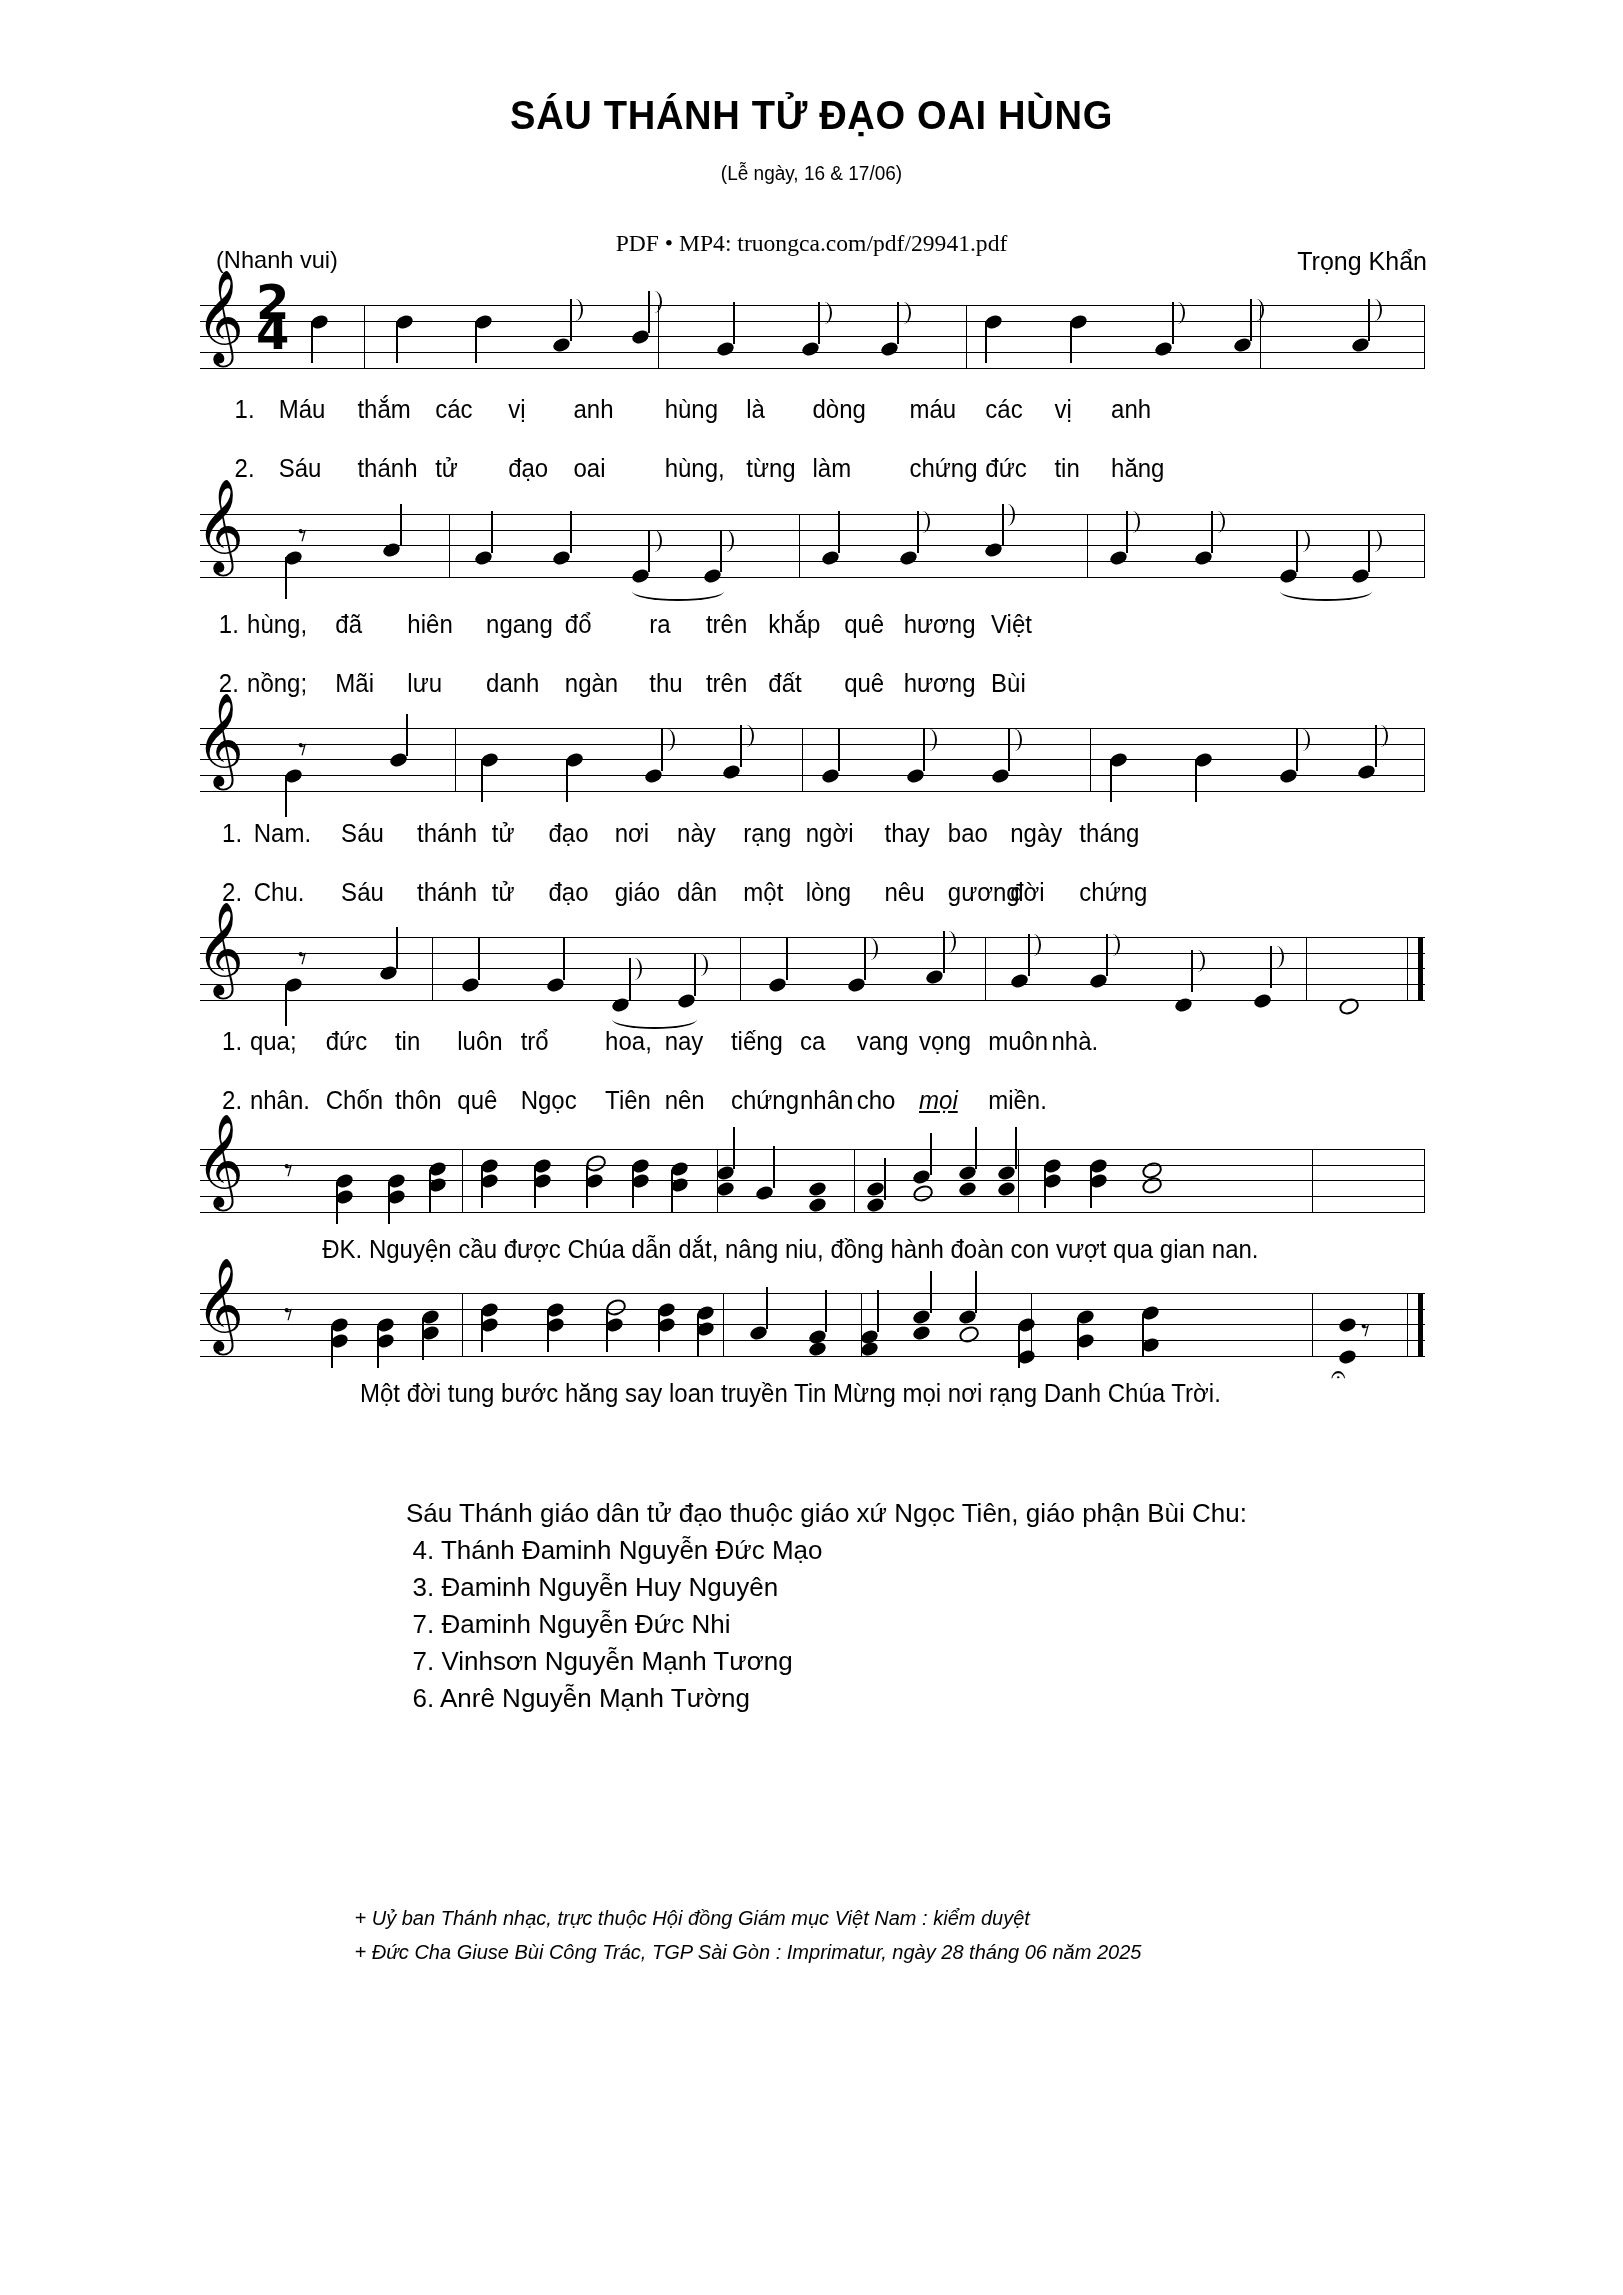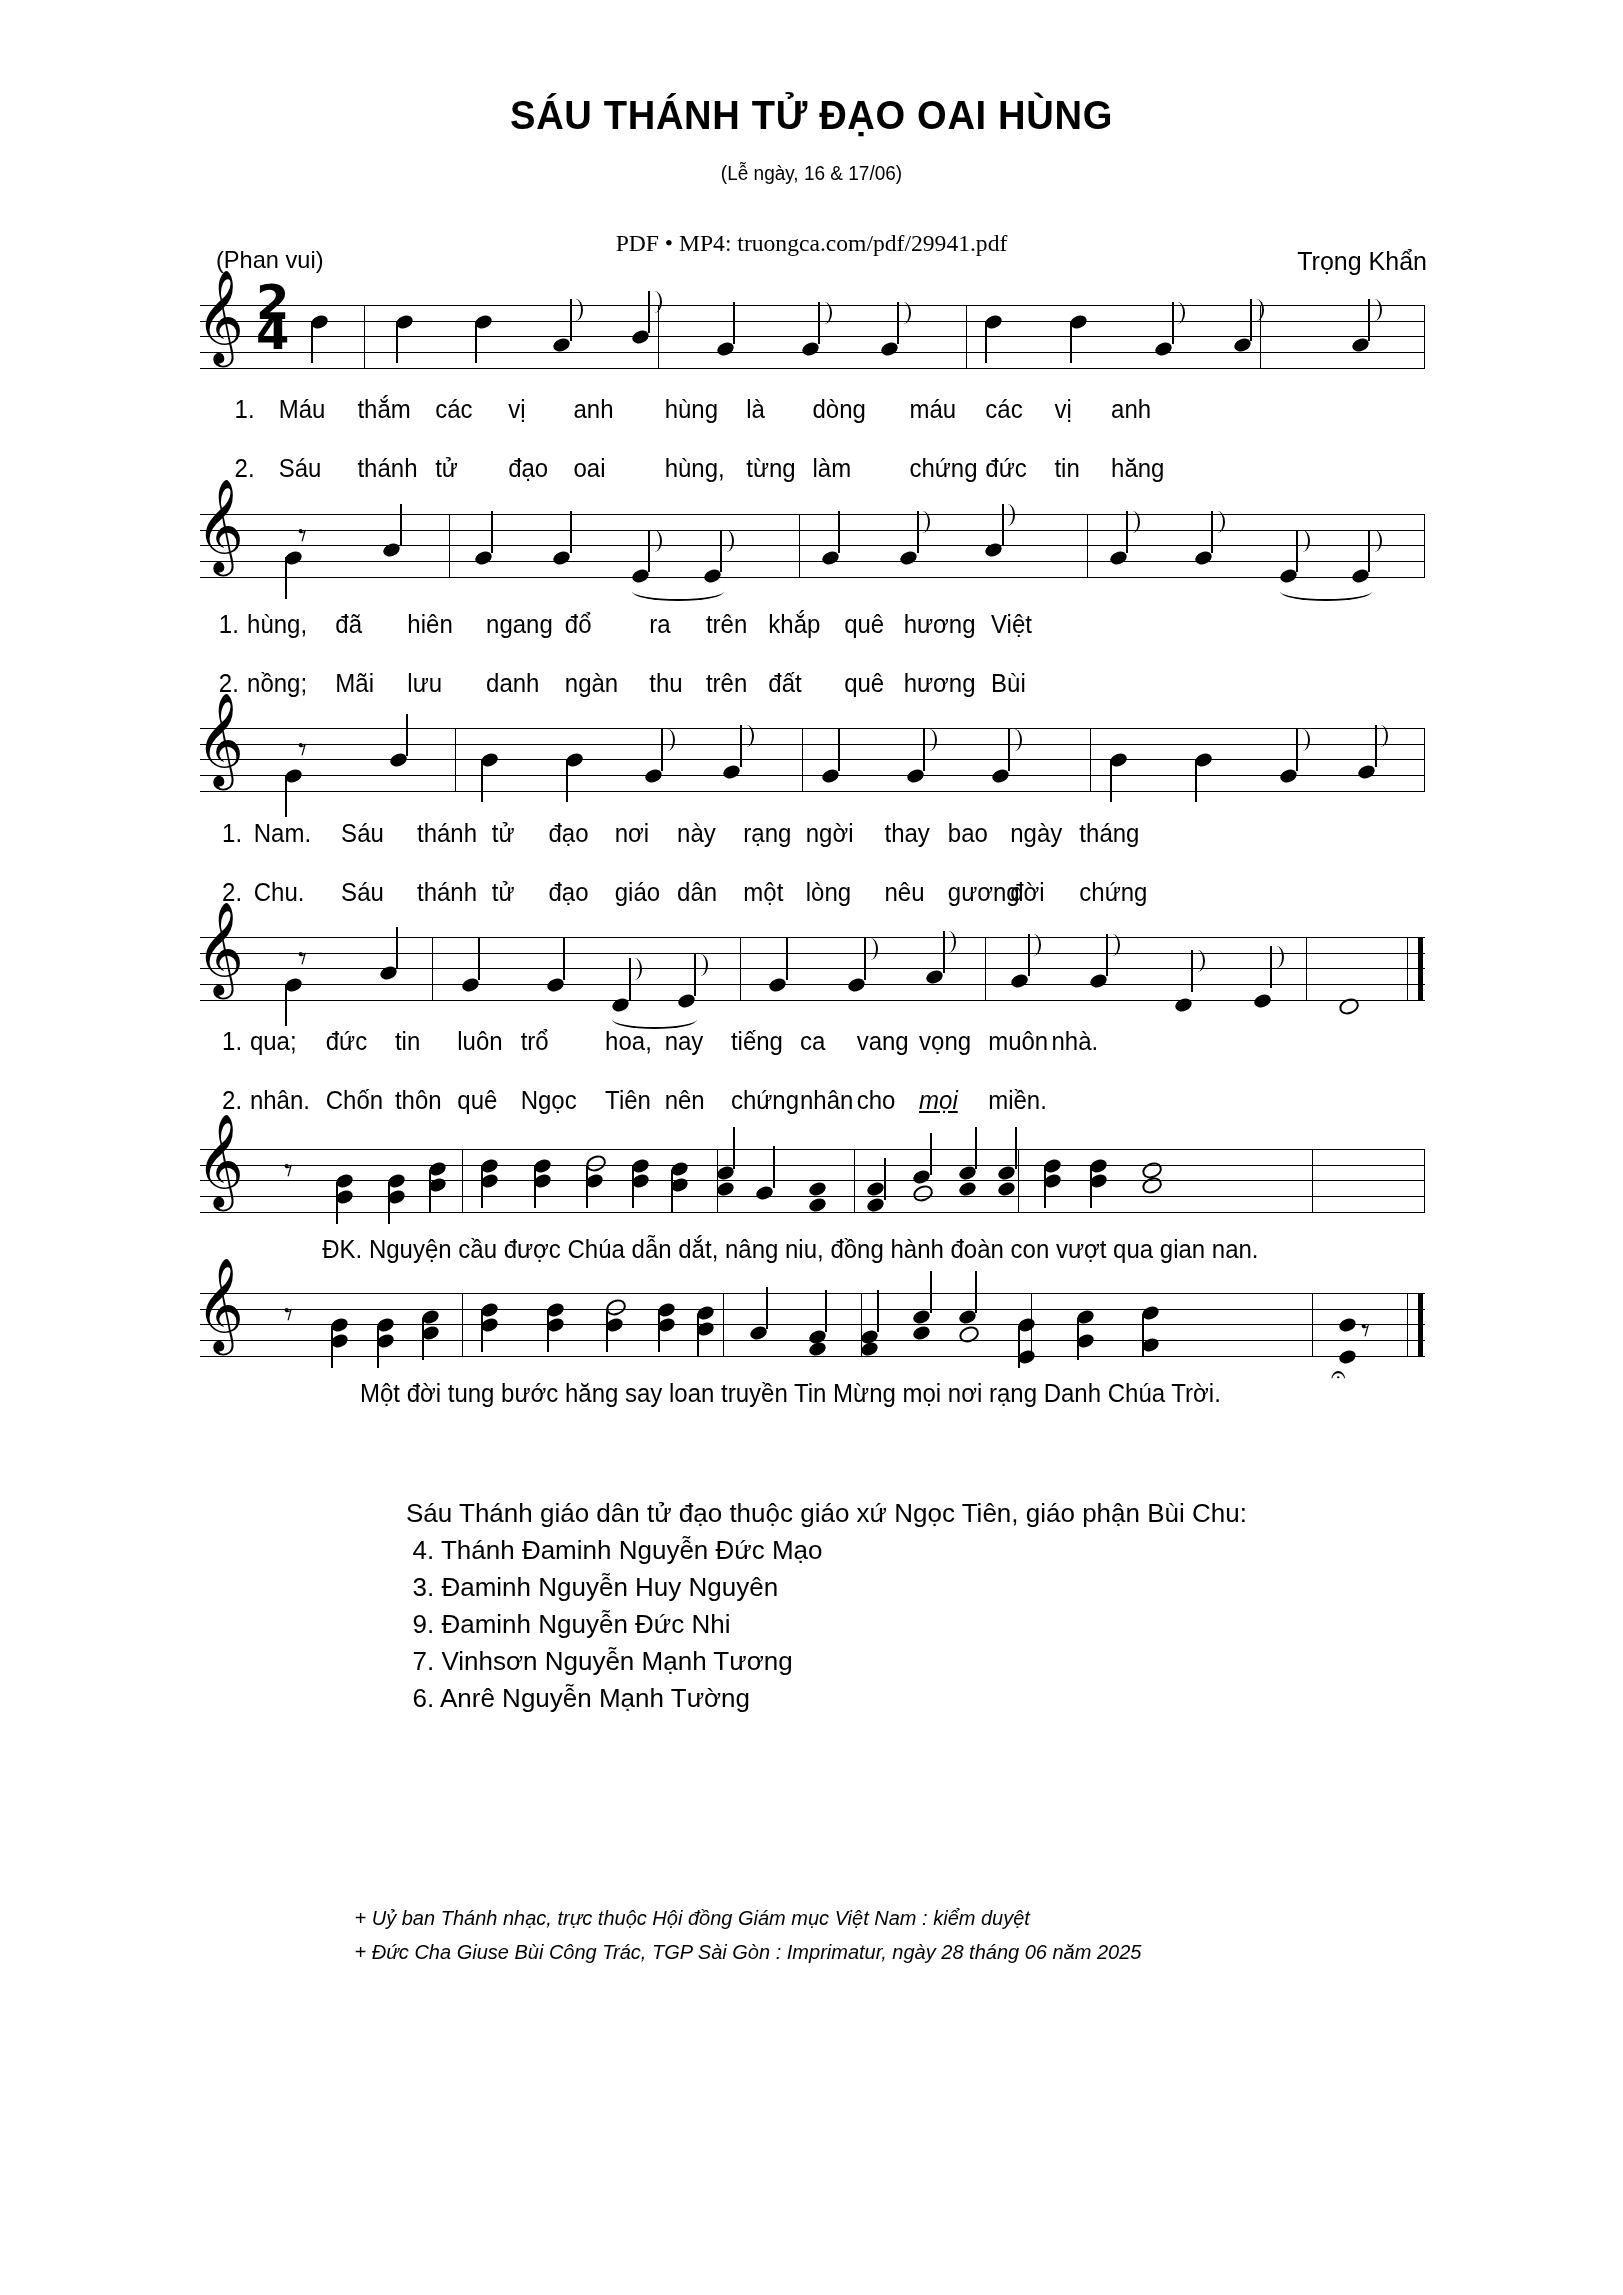--- a/index.html
+++ b/index.html
@@ -181,21 +181,21 @@
   .notes .sub { margin-left: 27.5px; font-size: 20px; }
 </style>
 </head>
 <body>
 
 <div class="page">
 
   <div class="title">SÁU THÁNH TỬ ĐẠO OAI HÙNG</div>
   <div class="subtitle">(Lễ ngày, 16 &amp; 17/06)</div>
   <div class="pdf-line">PDF • MP4: truongca.com/pdf/29941.pdf</div>
-  <div class="tempo">(Phan vui)</div>
+  <div class="tempo">(Nhanh vui)</div>
   <div class="composer">Trọng Khẩn</div>
 
   <div class="system" style="top:305px;">
     <div class="staff">
       <div class="line l0"></div>
         <div class="line l1"></div>
         <div class="line l2"></div>
       <div class="line l3"></div>
         <div class="line l4"></div>
       <div class="clef">𝄞</div>
@@ -669,21 +669,21 @@
       <div class="fermata" style="left:1131px; top:68px;">𝄐</div>
     </div>
   </div>
 
   <div class="lyric-row centered" style="top:1379px; text-align:center;">Một  đời tung bước hăng  say   loan truyền Tin Mừng  mọi  nơi    rạng  Danh Chúa  Trời.</div>
 
   <div class="saints">
     <div class="intro">Sáu Thánh giáo dân tử đạo thuộc giáo xứ Ngọc Tiên, giáo phận Bùi Chu:</div>
     <div class="item">4. Thánh Đaminh Nguyễn Đức Mạo</div>
     <div class="item">3. Đaminh Nguyễn Huy Nguyên</div>
-    <div class="item">9. Đaminh Nguyễn Đức Nhi</div>
+    <div class="item">7. Đaminh Nguyễn Đức Nhi</div>
     <div class="item">7. Vinhsơn Nguyễn Mạnh Tương</div>
     <div class="item">6. Anrê Nguyễn Mạnh Tường</div>
   </div>
 
   <div class="notes">
     <div class="sub">+ Uỷ ban Thánh nhạc, trực thuộc Hội đồng Giám mục Việt Nam : kiểm duyệt</div>
     <div class="sub">+ Đức Cha Giuse Bùi Công Trác, TGP Sài Gòn : Imprimatur, ngày 28 tháng 06 năm 2025</div>
   </div>
 
 </div>

